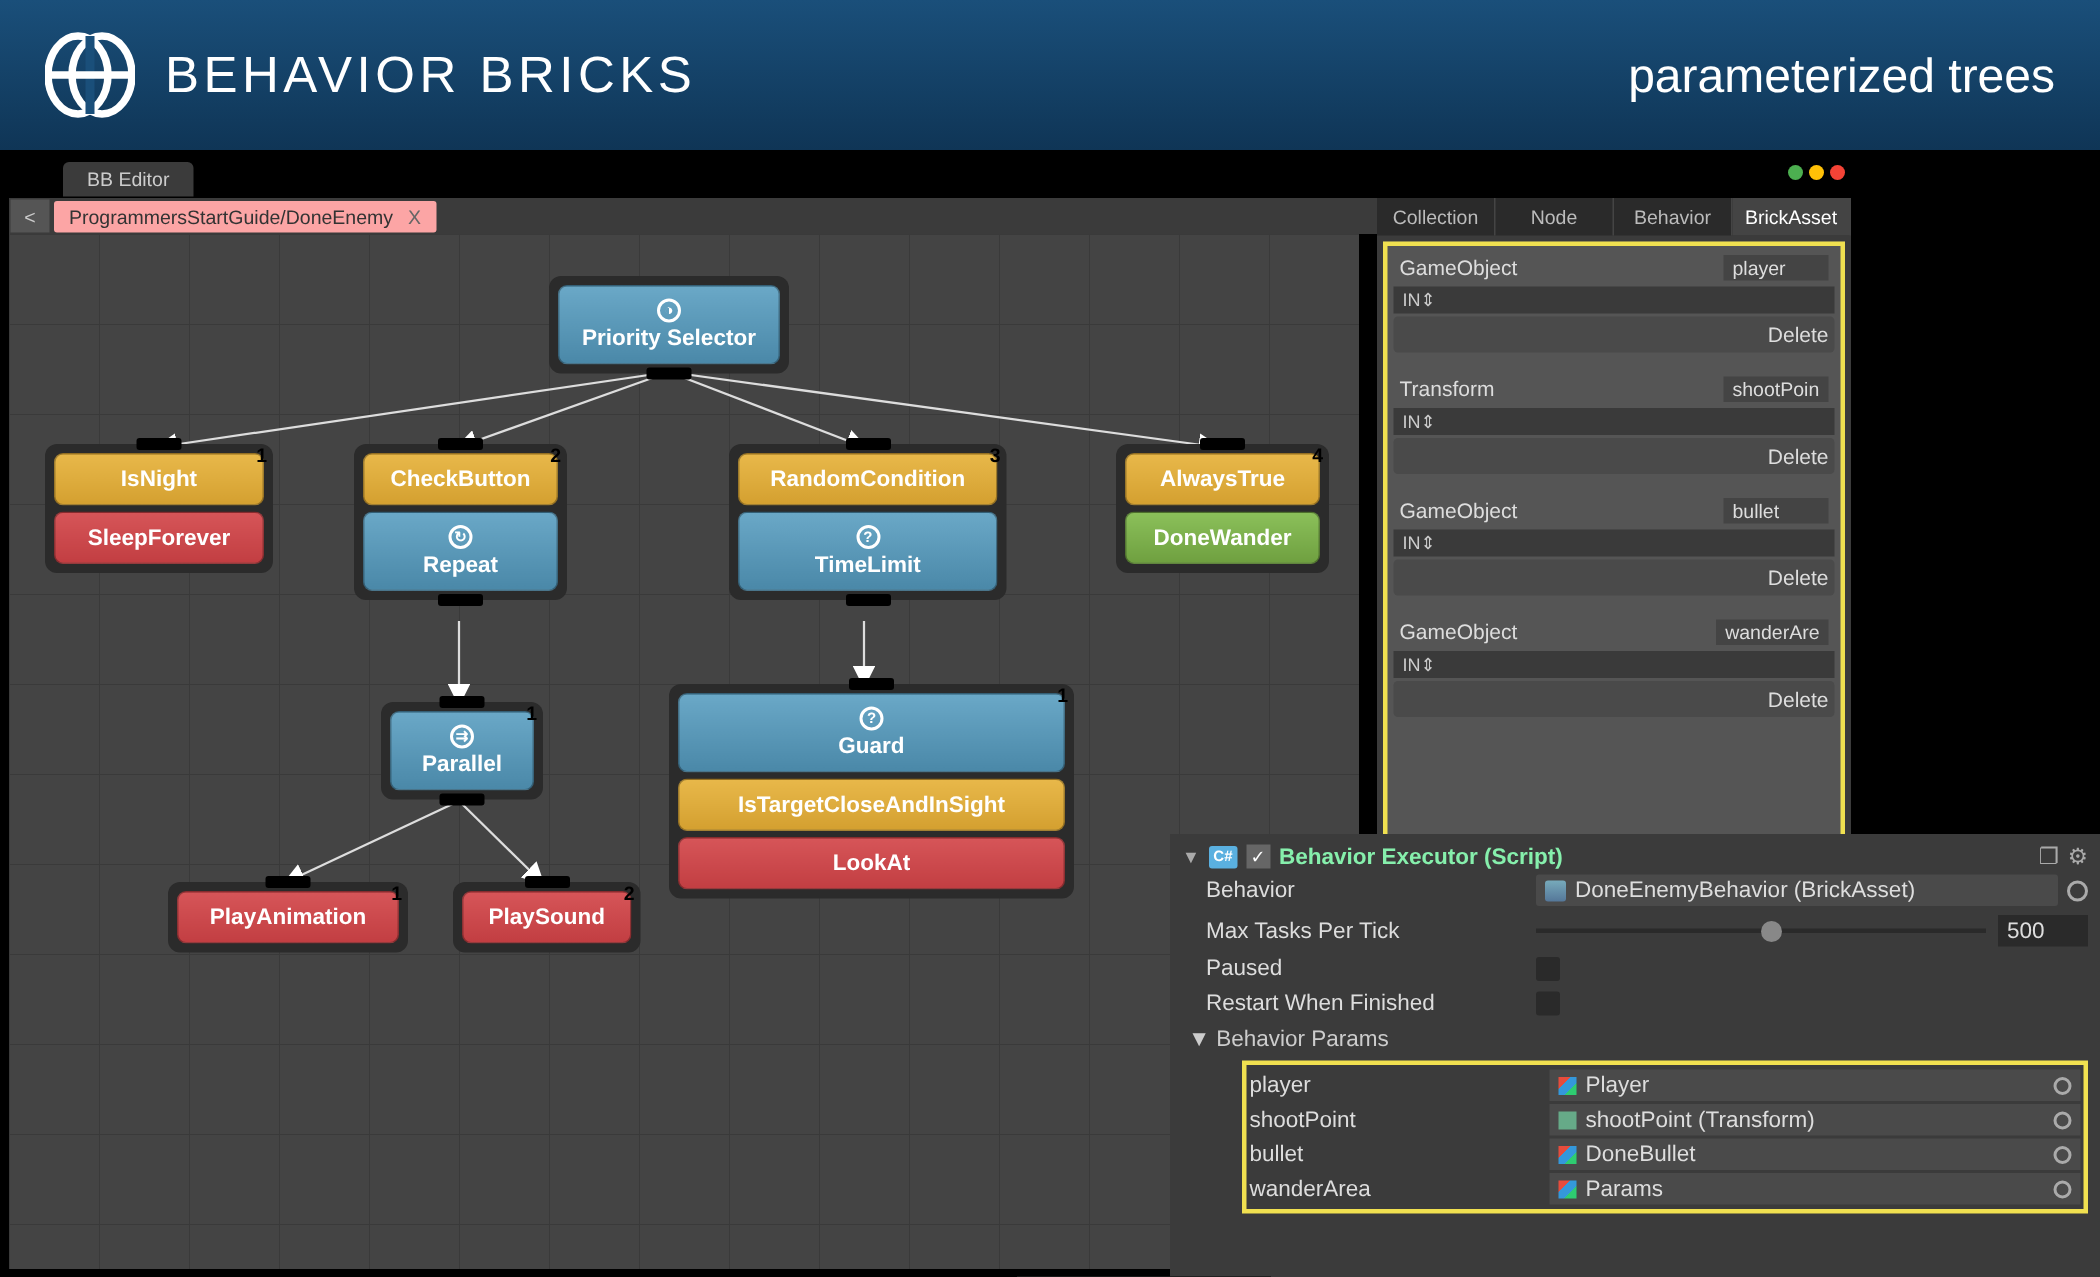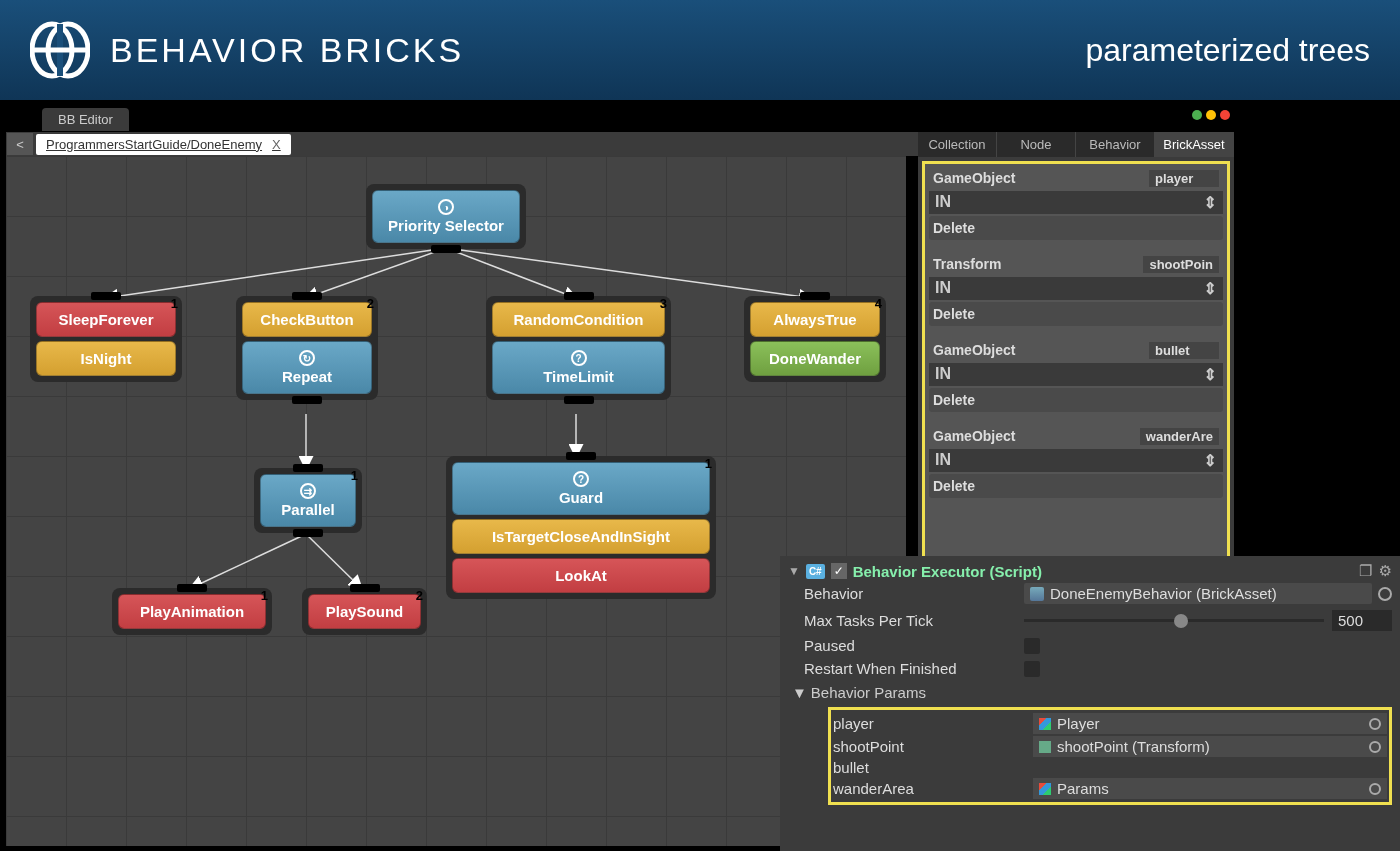--- a/index.html
+++ b/index.html
@@ -15,21 +15,21 @@
 
 .editor-area { position: relative; width: 100%; height: 751px; background: #000; }
 .editor-tab { position: absolute; top: 8px; left: 6px; background: #3b3b3b; color: #ccc; font-size: 13px; padding: 4px 16px; border-radius: 4px 4px 0 0; margin-left: 36px; }
 .window-dots { position: absolute; top: 10px; right: 170px; display: flex; gap: 4px; }
 .dot { width: 10px; height: 10px; border-radius: 50%; }
 .dot.g { background: #4caf50; } .dot.y { background: #ffc107; } .dot.r { background: #f44336; }
 
 
 .breadcrumb-bar { position: absolute; top: 32px; left: 6px; right: 166px; height: 24px; background: #3b3b3b; display: flex; align-items: center; }
 .bc-arrow { width: 26px; height: 22px; background: #555; color: #ccc; display: flex; align-items: center; justify-content: center; font-size: 13px; margin: 1px; }
-.bc-path { background: #ffffff; color: #333; font-size: 13px; padding: 3px 10px; border-radius: 2px; margin-left: 2px; display: flex; align-items: flex-end; gap: 6px; text-decoration: underline; }
+.bc-path { background: #fca5a5; color: #333; font-size: 13px; padding: 3px 10px; border-radius: 2px; margin-left: 2px; display: flex; align-items: flex-end; gap: 6px; }
 .bc-close { color: #666; margin-left: 4px; }
 .bc-spacer { flex: 1; }
 
 
 .canvas { position: absolute; top: 56px; left: 6px; width: 900px; height: 690px; background: #444; background-image: linear-gradient(#3a3a3a 1px, transparent 1px), linear-gradient(90deg, #3a3a3a 1px, transparent 1px); background-size: 60px 60px; overflow: hidden; }
 
 
 .node-group { position: absolute; background: #2b2b2b; border-radius: 8px; padding: 6px; }
 .node-badge { position: absolute; top: 0px; right: 4px; color: #000; font-size: 13px; font-weight: bold; }
 .node-connector { position: absolute; width: 30px; height: 8px; background: #000; left: 50%; transform: translateX(-50%); border-radius: 2px; }
@@ -49,25 +49,25 @@
 .edges line { stroke: #ddd; stroke-width: 1.5; }
 .arrowhead { fill: #fff; }
 
 
 .side-panel { position: absolute; top: 32px; right: 166px; width: 316px; height: 526px; background: #3b3b3b; }
 .side-tabs { display: flex; background: #2a2a2a; }
 .side-tab { flex: 1; color: #bbb; font-size: 13px; text-align: center; padding: 5px 2px; border-right: 1px solid #444; cursor: pointer; }
 .side-tab.active { background: #444; color: #fff; }
 
 .side-body { background: #555; margin: 4px; border: 3px solid #f0e050; padding: 4px; height: 488px; overflow: hidden; }
-.bb-entry { margin-bottom: 14px; font-weight: bold; }
+.bb-entry { margin-bottom: 14px; }
 .bb-row1 { display: flex; justify-content: space-between; color: #ddd; font-size: 14px; padding: 2px 4px; }
 .bb-row1 .val { background: #444; padding: 1px 6px; font-size: 13px; min-width: 70px; text-align: left; }
-.bb-select { background: #3a3a3a; color: #ccc; font-size: 16px; padding: 2px 6px; margin-top: 2px; display: flex; justify-content: space-between; }
-.bb-delete { background: #4a4a4a; color: #ddd; font-size: 14px; text-align: left; padding: 4px; margin-top: 2px; border-radius: 3px; cursor: pointer; }
+.bb-select { background: #3a3a3a; color: #ccc; font-size: 12px; padding: 2px 6px; margin-top: 2px; display: flex; justify-content: flex-start; }
+.bb-delete { background: #4a4a4a; color: #ddd; font-size: 14px; text-align: right; padding: 4px; margin-top: 2px; border-radius: 3px; cursor: pointer; }
 
 
 .inspector { position: absolute; bottom: 0; right: 0; width: 620px; height: 295px; background: #3b3b3b; color: #ddd; font-size: 15px; padding: 6px 8px; }
 .insp-header { display: flex; align-items: center; gap: 6px; }
 .insp-header .fold { color: #aaa; font-size: 12px; cursor: pointer; }
 .insp-header .csicon { background: #5ab0e0; color: #fff; font-size: 10px; font-weight: bold; padding: 2px 3px; border-radius: 2px; }
 .insp-header .chk { width: 16px; height: 16px; background: #666; display: flex; align-items: center; justify-content: center; color: #fff; font-size: 12px; }
 .insp-header .title { font-weight: bold; color: #86efac; }
 .insp-header .tools { margin-left: auto; display: flex; gap: 6px; color: #aaa; }
 .insp-header .tools span { cursor: pointer; }
@@ -150,25 +150,25 @@
       <div class="node-connector bottom"></div>
       <div class="nrow blue">
         <span class="icon-small">◑</span>
         <span>Priority Selector</span>
       </div>
     </div>
 
     <div class="node-group" style="left:24px; top:140px; width:152px;">
       <div class="node-connector top"></div>
       <span class="node-badge">1</span>
+      <div class="nrow yellow">
+          <span>IsNight</span>
+        </div>
       <div class="nrow red">
           <span>SleepForever</span>
-        </div>
-      <div class="nrow yellow">
-          <span>IsNight</span>
         </div>
     </div>
 
     <div class="node-group" style="left:230px; top:140px; width:142px;">
       <div class="node-connector top"></div>
         <div class="node-connector bottom"></div>
       <span class="node-badge">2</span>
       <div class="nrow yellow">
           <span>CheckButton</span>
         </div>
@@ -356,20 +356,25 @@
         <div class="param-row">
           <span class="plabel">shootPoint</span>
           <span class="pval">
             <span class="cube transform"></span>
             <span>shootPoint (Transform)</span>
             <span class="circle"></span>
           </span>
         </div>
         <div class="param-row">
           <span class="plabel">bullet</span>
+          <span class="pval">
+            <span class="cube prefab"></span>
+            <span>DoneBullet</span>
+            <span class="circle"></span>
+          </span>
         </div>
         <div class="param-row">
           <span class="plabel">wanderArea</span>
           <span class="pval">
             <span class="cube prefab"></span>
             <span>Params</span>
             <span class="circle"></span>
           </span>
         </div>
       </div>

